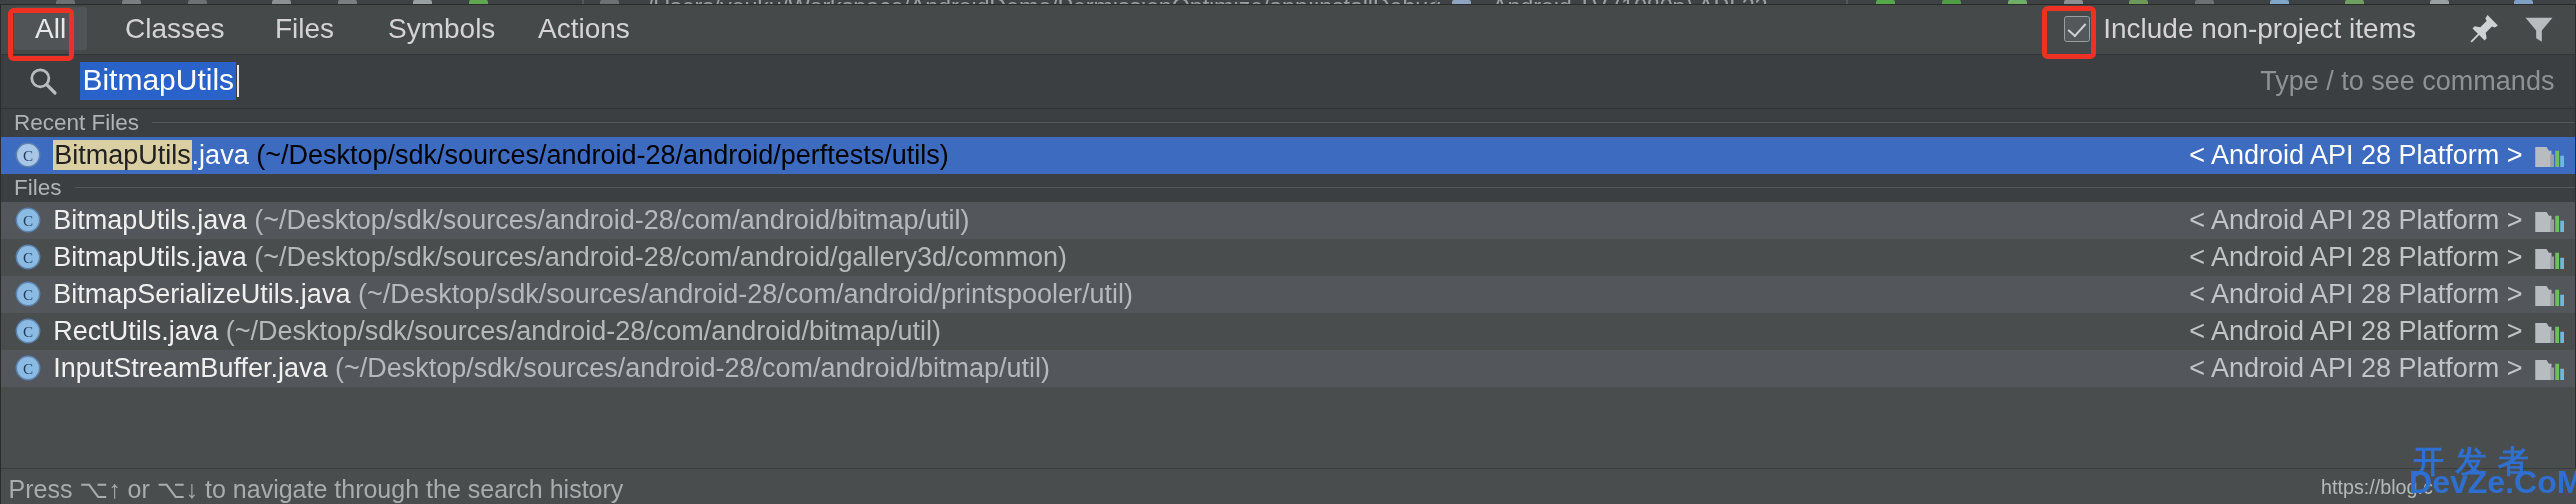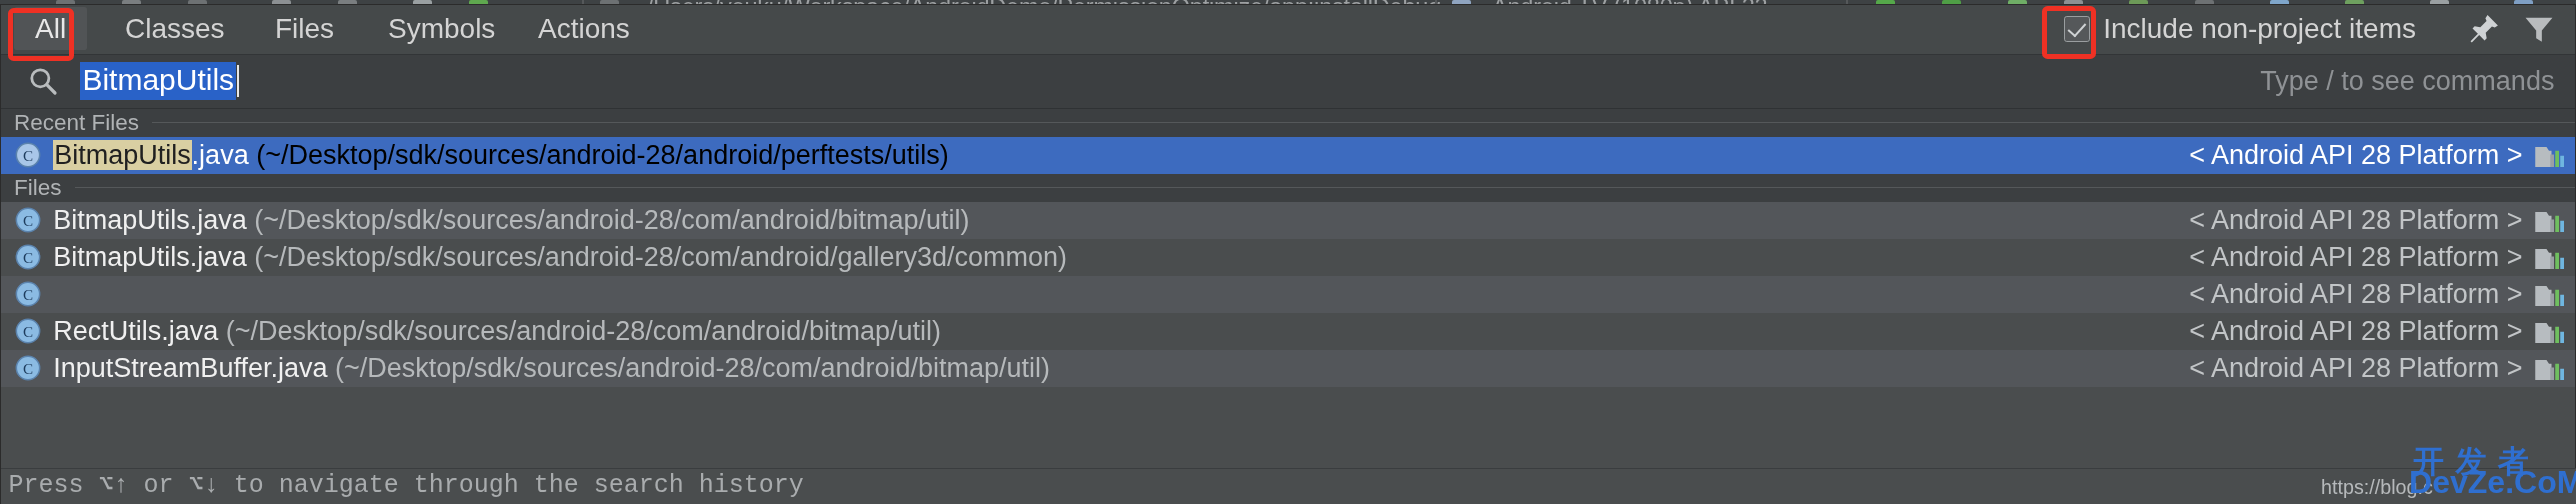--- a/index.html
+++ b/index.html
@@ -275,23 +275,22 @@
 
   
   .se-status {
     position: absolute;
     left: 0; bottom: 0;
     width: 2576px;
     height: 36px;
     background: #4a4d4e;
     border-top: 0.9px solid #3a3d3f;
     display: flex;
-    align-items: flex-start;
+    align-items: flex-end;
     box-sizing: border-box;
-    font-family: Liberation Mono, monospace;
   }
   .se-status .st-text {
     font-size: 25px;
     color: #a9acae;
     margin-left: 7.5px;
     white-space: nowrap;
   }
 
   
   .annot {
@@ -487,20 +486,21 @@
         </span>
       </div>
 
       <div class="res-row alt">
         <span class="cls-icon">
           <svg width="28" height="28" viewBox="0 0 24 24">
             <circle cx="12" cy="12" r="10" fill="#8bbbe3" stroke="#5b83ad" stroke-width="1.3"></circle>
             <text x="12" y="17" font-size="13" text-anchor="middle" fill="#1d3b5c" font-family="Liberation Serif, serif">C</text>
           </svg>
         </span>
+        <span class="res-text"><span class="res-name">BitmapSerializeUtils.java</span><span class="res-path"> (~/Desktop/sdk/sources/android-28/com/android/printspooler/util)</span></span>
         <span class="res-right">
           <span class="res-loc">&lt; Android API 28 Platform &gt;</span>
           <span class="lib-icon">
             <svg width="30" height="28" viewBox="0 0 24 22">
               <path d="M1 3 H10 L12 6 H14 V19 H1 Z" fill="#b7bcc0"></path>
               <rect x="13" y="9" width="3" height="10" fill="#9aa0a4"></rect>
               <rect x="17" y="6" width="3" height="13" fill="#6fbf5f"></rect>
               <rect x="21" y="10" width="3" height="9" fill="#6fb6e0"></rect>
             </svg>
           </span>

